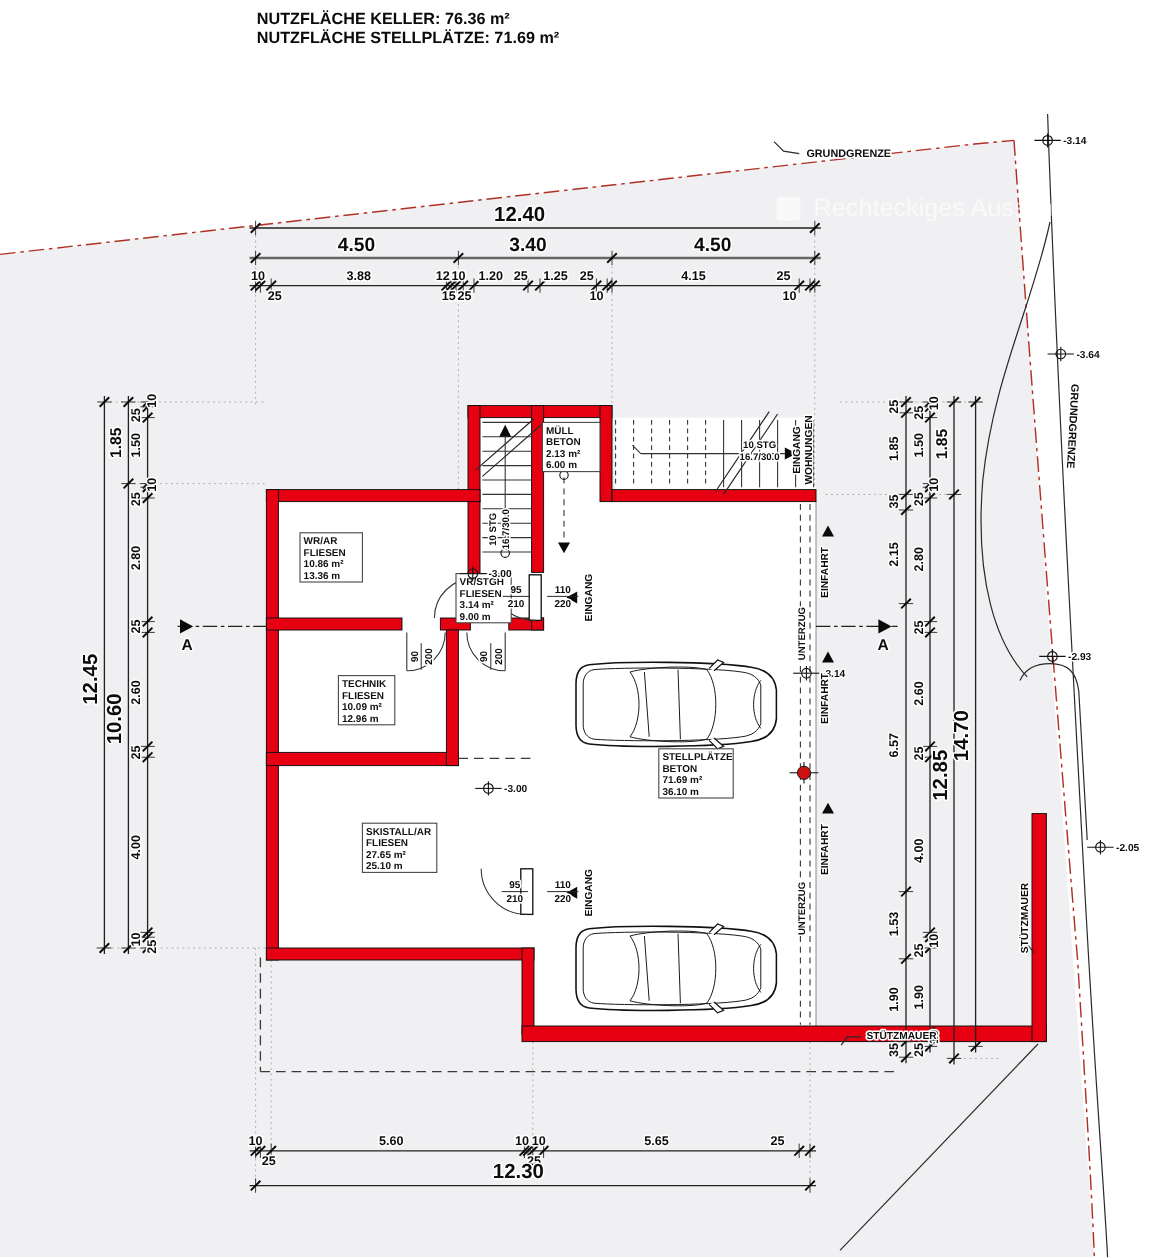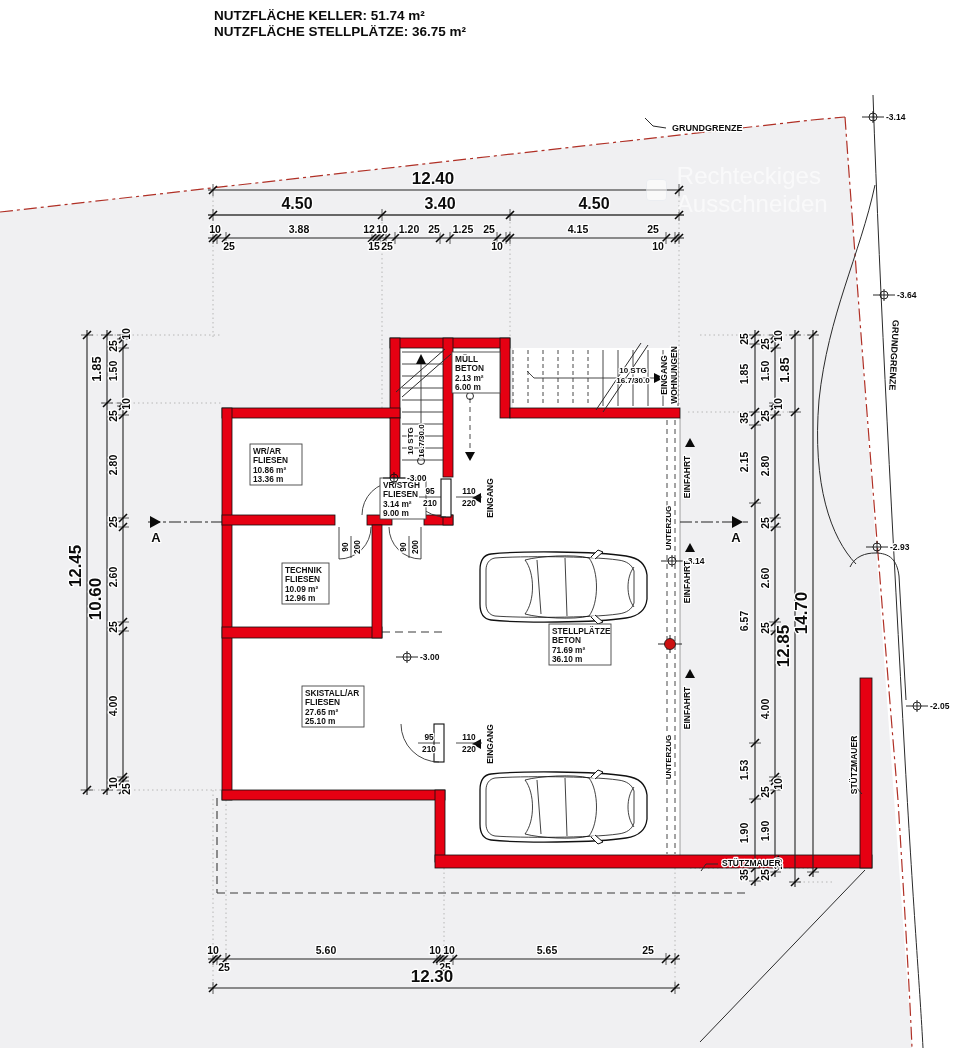--- a/index.html
+++ b/index.html
@@ -4,21 +4,21 @@
 <style>
   html,body{margin:0;padding:0;background:#fff;}
   .page{position:relative;width:961px;height:1048px;background:#fff;overflow:hidden;
         font-family:"Liberation Sans",sans-serif;}
   .page svg{position:absolute;left:0;top:0;}
   .title-block{position:absolute;left:214px;top:8px;color:#0b0b0b;z-index:5;}
   .t1{font-size:40px;font-weight:800;letter-spacing:-1px;line-height:44px;white-space:nowrap;}
   .t1 .scale{font-size:21px;font-weight:800;letter-spacing:0;margin-left:16px;}
   .sub{font-size:13.5px;font-weight:700;line-height:16px;letter-spacing:0;}
   .watermark{position:absolute;left:646px;top:162px;display:flex;align-items:center;gap:10px;
-             color:#fff;opacity:.62;font-size:24px;font-weight:400;z-index:4;pointer-events:none;}
+             color:#fff;opacity:.62;font-size:21px;font-weight:400;z-index:4;pointer-events:none;}
   .wm-icon{width:22px;height:22px;border-radius:4px;background:rgba(255,255,255,.92);
            box-shadow:0 0 0 1px rgba(220,224,232,.6) inset;}
   
   .ground{fill:#f0f0f2;}
   .white{fill:#ffffff;}
   .wall{fill:#e60012;stroke:#111;stroke-width:.8;}
   .redline{stroke:#b03026;stroke-width:1.2;fill:none;stroke-dasharray:13 4 3 4;}
   .roadline{stroke:#2a2a2a;stroke-width:1;fill:none;}
   .dashline{stroke:#3a3a3a;stroke-width:1.1;fill:none;stroke-dasharray:8 5;}
   .construct{stroke:#a8a8a8;stroke-width:.8;fill:none;stroke-dasharray:1.5 3;}
@@ -580,22 +580,22 @@
         <text x="493" y="744" text-anchor="middle" font-size="8.5" font-weight="700" class="dtxt" transform="rotate(-90 493 744)">EINGANG</text>
       </g>
     <g id="gen-column">
         <line x1="658" y1="644" x2="682" y2="644" class="marker"></line>
         <line x1="670" y1="635" x2="670" y2="653" class="marker"></line>
         <circle cx="670" cy="644" r="5.5" fill="#cc1111" stroke="#111" stroke-width="0.8"></circle>
       </g>
   </svg>
 
   <div class="title-block">
-    <div class="sub">NUTZFLÄCHE KELLER: 51.74 m²</div>
-    <div class="sub">NUTZFLÄCHE STELLPLÄTZE: 36.75 m²</div>
+    <div class="sub">NUTZFLÄCHE KELLER: 76.36 m²</div>
+    <div class="sub">NUTZFLÄCHE STELLPLÄTZE: 71.69 m²</div>
   </div>
 
   <div class="watermark">
     <span class="wm-icon"></span>
     <span>Rechteckiges Ausschneiden</span>
   </div>
 
 </div>
 
 </body></html>

